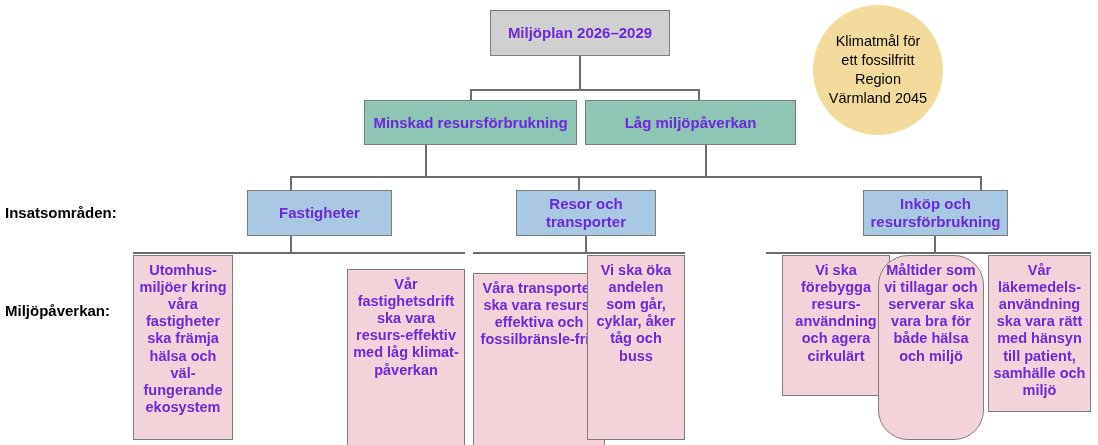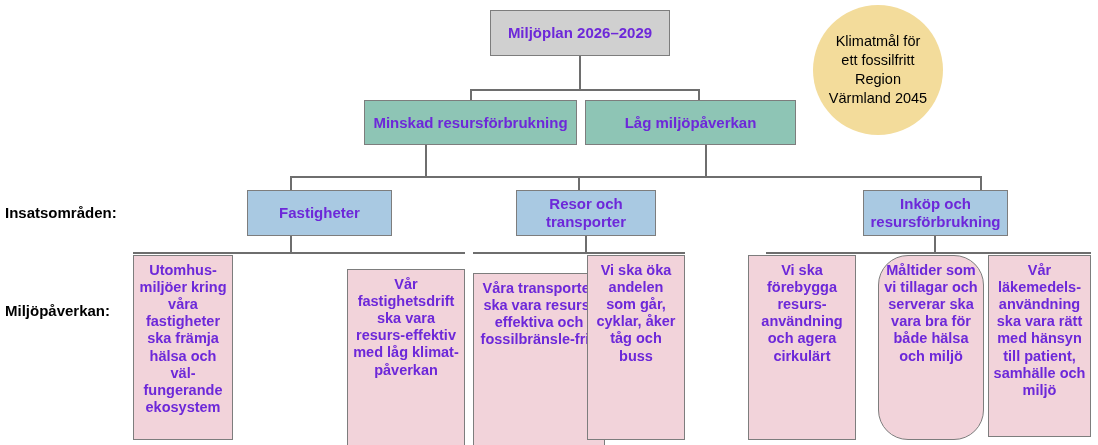--- a/index.html
+++ b/index.html
@@ -135,19 +135,19 @@
 
   <div class="node node-target" style="left:133px; top:255px; width:100px; height:185px;">Utomhus-miljöer kring våra fastigheter ska främja hälsa och väl-fungerande ekosystem</div>
 
 
   <div class="node node-target" style="left:347px; top:269px; width:118px; height:185px;">Vår fastighetsdrift ska vara resurs-effektiv med låg klimat-påverkan</div>
 
   <div class="node node-target" style="left:473px; top:273px; width:132px; height:185px;">Våra transporter ska vara resurs-effektiva och fossilbränsle-fria</div>
 
   <div class="node node-target" style="left:587px; top:255px; width:98px; height:185px;">Vi ska öka andelen som går, cyklar, åker tåg och buss</div>
 
-  <div class="node node-target" style="left:748px; top:255px; width:108px; height:185px;">Vi ska förebygga resurs-användning och agera cirkulärt</div>
+  <div class="node node-target" style="left:782px; top:255px; width:108px; height:141px;">Vi ska förebygga resurs-användning och agera cirkulärt</div>
 
   <div class="node node-target" style="left:878px; top:255px; width:106px; height:185px;border-radius:30px;">Måltider som vi tillagar och serverar ska vara bra för både hälsa och miljö</div>
 
-  <div class="node node-target" style="left:988px; top:255px; width:103px; height:182px;text-align:center;">Vår läkemedels-användning ska vara rätt med hänsyn till patient, samhälle och miljö</div>
+  <div class="node node-target" style="left:988px; top:255px; width:103px; height:157px;text-align:center;">Vår läkemedels-användning ska vara rätt med hänsyn till patient, samhälle och miljö</div>
 
 </div>
 
 </body></html>

